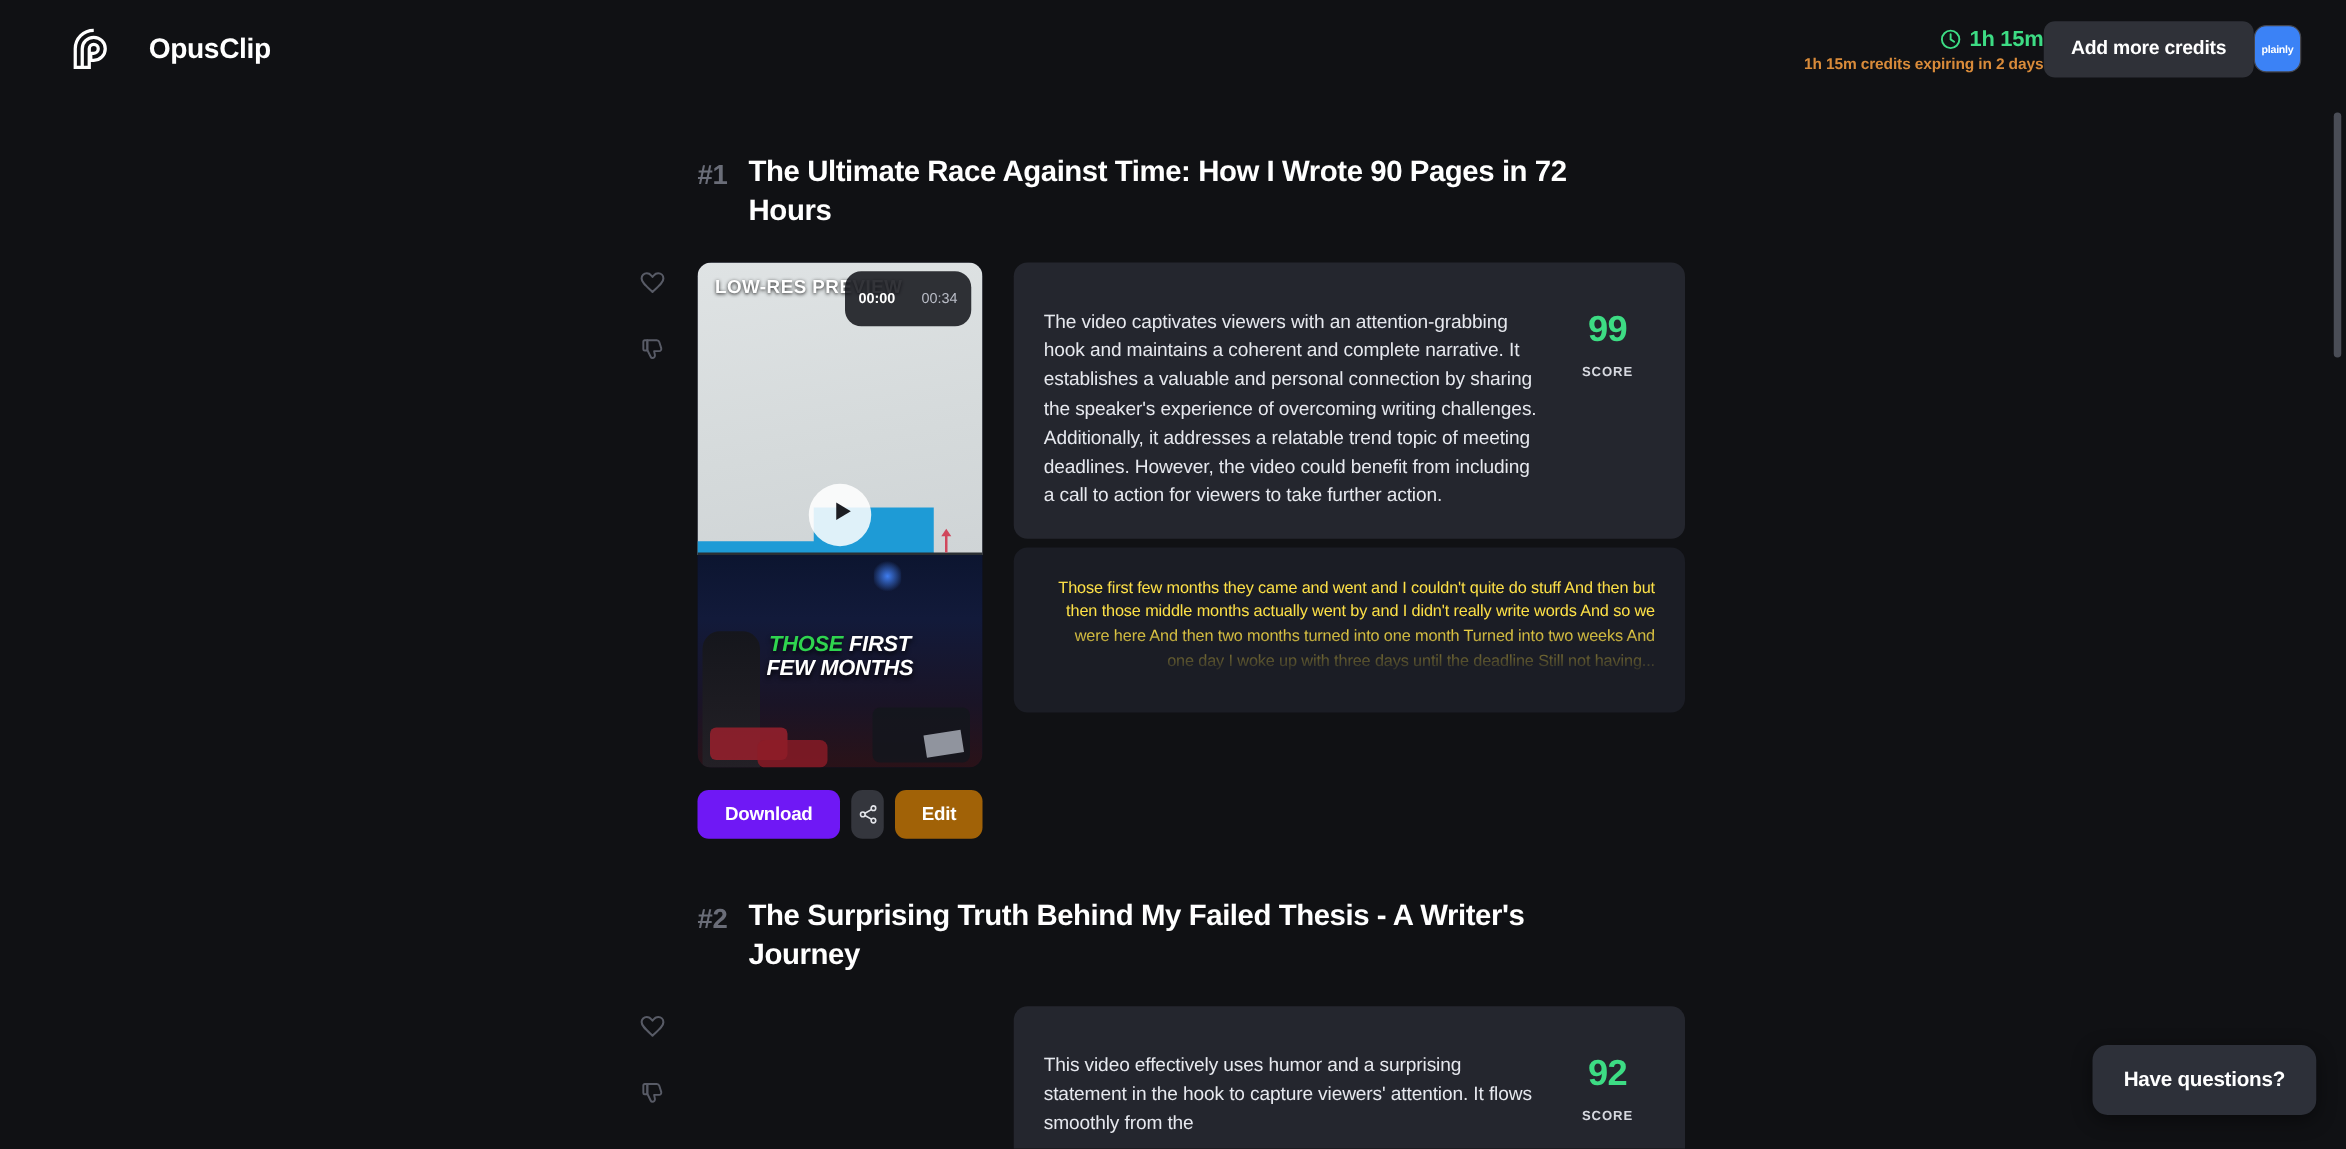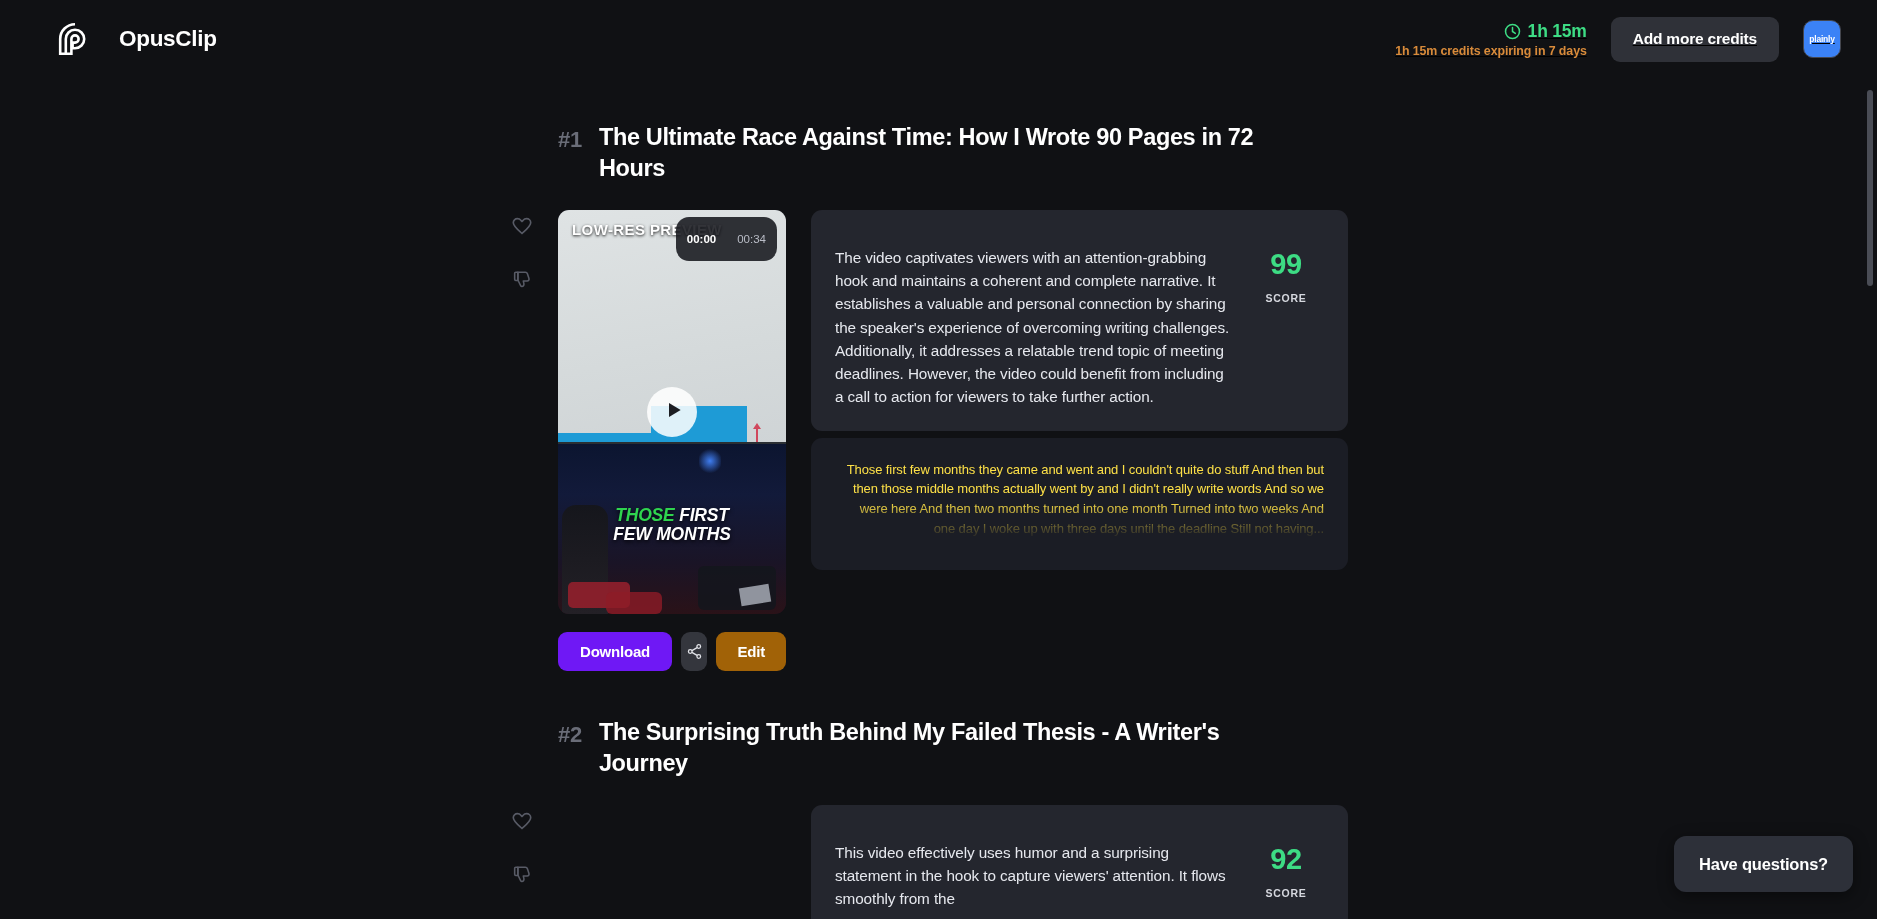--- a/index.html
+++ b/index.html
@@ -18,21 +18,21 @@
     display: flex; align-items: center;
     padding: 0 36px 0 58px;
   }
   .brand { display: flex; align-items: center; gap: 27px; }
   .brand-mark { width: 34px; height: 34px; display: block; }
   .brand-name {
     color: #ffffff; font-size: 22.5px; font-weight: bold;
     letter-spacing: -0.3px; white-space: nowrap;
   }
   .header-right {
-    margin-left: auto; display: flex; align-items: center; gap: 24px; text-decoration: underline;
+    margin-left: auto; display: flex; align-items: center; 
   }
   .credits-block {
     display: flex; flex-direction: column; align-items: flex-end; gap: 2px;
   }
   .credits-top { display: flex; align-items: center; gap: 7px; }
   .clock-icon { width: 17px; height: 17px; display: block; }
   .credits-amount {
     color: #3ddc84; font-size: 17.5px; font-weight: bold; letter-spacing: -0.2px;
   }
   .credits-expiry {
@@ -286,21 +286,21 @@
     <div class="credits-block">
       <div class="credits-top">
         <span>
           <svg class="clock-icon" viewBox="0 0 20 20">
             <circle cx="10" cy="10" r="8.2" fill="none" stroke="#3ddc84" stroke-width="1.8"></circle>
             <path d="M10 5.2V10l3.3 2.2" fill="none" stroke="#3ddc84" stroke-width="1.8" stroke-linecap="round"></path>
           </svg>
         </span>
         <span class="credits-amount">1h 15m</span>
       </div>
-      <div class="credits-expiry">1h 15m credits expiring in 7 days</div>
+      <div class="credits-expiry">1h 15m credits expiring in 2 days</div>
     </div>
 
     <button class="add-credits-btn">Add more credits</button>
 
     <div class="avatar-badge">
       <span class="avatar-text">plainly</span>
     </div>
 
   </div>
 </div>

